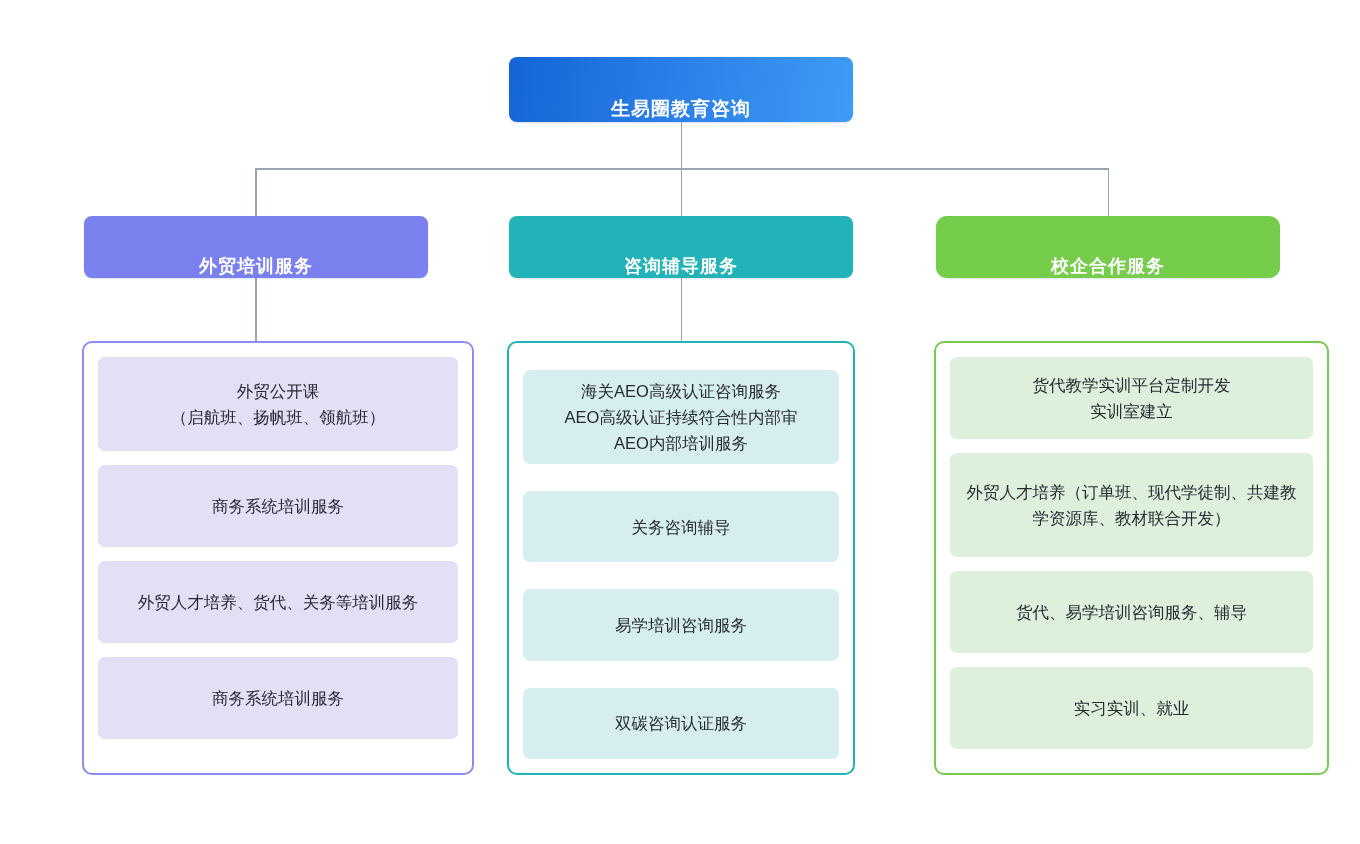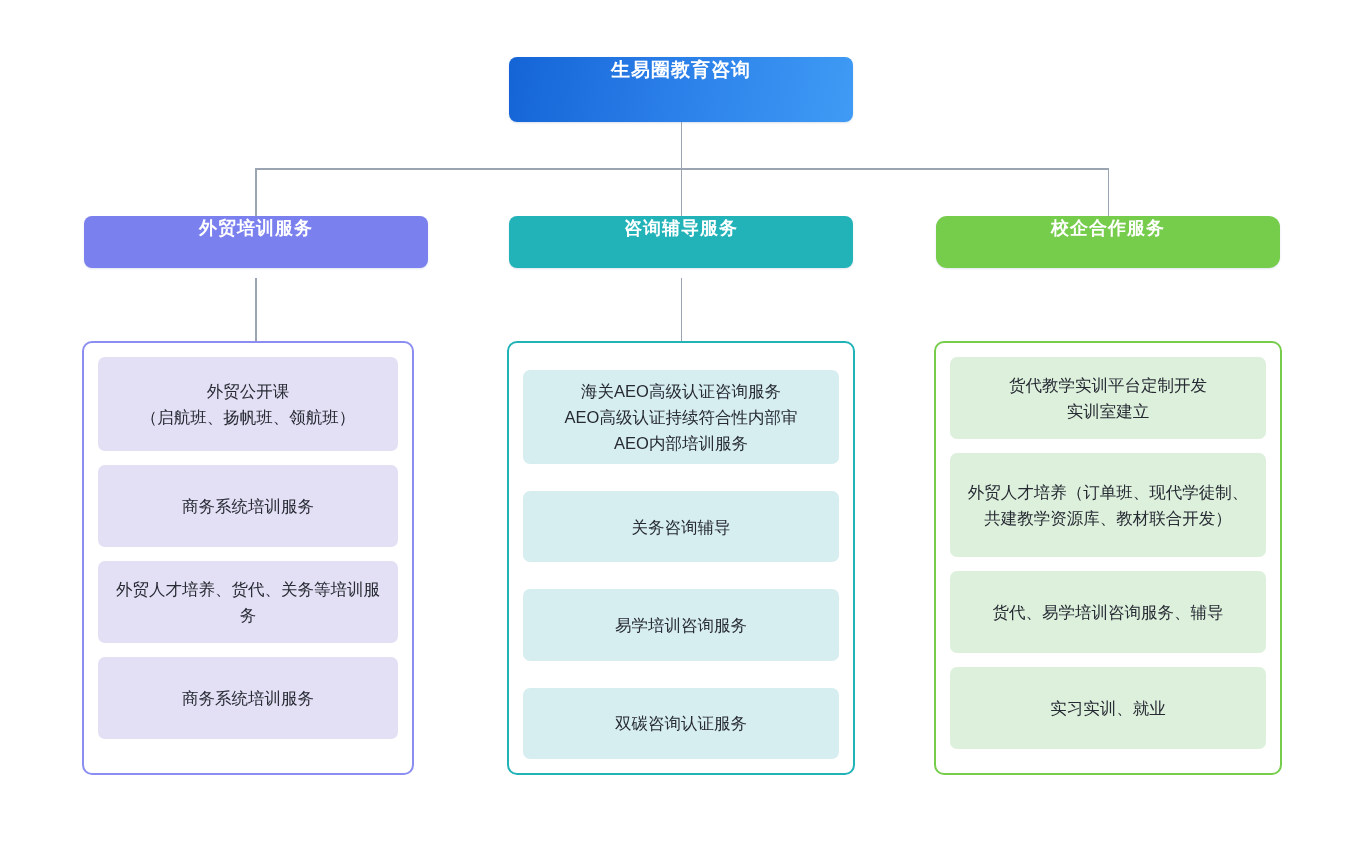--- a/index.html
+++ b/index.html
@@ -23,21 +23,21 @@
   
   .root-node {
     position: absolute;
     left: 509px;
     top: 57px;
     width: 344px;
     height: 65px;
     border-radius: 8px;
     background: linear-gradient(100deg, #1464d6 0%, #2a7ee8 45%, #3f9bf5 100%);
     display: flex;
-    align-items: flex-start;
+    align-items: flex-end;
     justify-content: center;
     box-shadow: 0 1px 2px rgba(40,80,140,0.18);
   }
   .root-node .node-title {
     color: #ffffff;
     font-size: 19px;
     font-weight: bold;
     letter-spacing: 1px;
   }
 
@@ -46,24 +46,24 @@
     position: absolute;
     background: #9aa5b1;
   }
   .v-line { width: 1.5px; }
   .h-line { height: 1.5px; }
 
   
   .branch-header {
     position: absolute;
     top: 216px;
-    height: 52px;
+    height: 62px;
     border-radius: 8px;
     display: flex;
-    align-items: flex-start;
+    align-items: flex-end;
     justify-content: center;
     box-shadow: 0 1px 2px rgba(40,80,140,0.14);
   }
   .branch-header .node-title {
     color: #ffffff;
     font-size: 18px;
     font-weight: bold;
     letter-spacing: 1px;
   }
   .branch-header.col1 { left: 84px;  width: 344px; background: #7b80ef; }
@@ -78,23 +78,23 @@
     border-radius: 10px;
     border: 2px solid #8b8ef0;
     box-sizing: border-box;
     padding: 14px 14px;
     display: flex;
     flex-direction: column;
     justify-content: flex-start;
     gap: 14px;
     background: #ffffff;
   }
-  .item-container.col1 { left: 82px;  width: 332px; border-color: #8b8ef0; }
+  .item-container.col1 { left: 82px;  width: 392px; border-color: #8b8ef0; }
   .item-container.col2 { left: 507px; width: 348px; border-color: #22b3b8; }
-  .item-container.col3 { left: 934px; width: 348px; border-color: #76cc4b; }
+  .item-container.col3 { left: 934px; width: 395px; border-color: #76cc4b; }
 
   
   .leaf-item {
     border-radius: 7px;
     display: flex;
     align-items: center;
     justify-content: center;
     text-align: center;
     color: #262a33;
     font-size: 16.5px;

